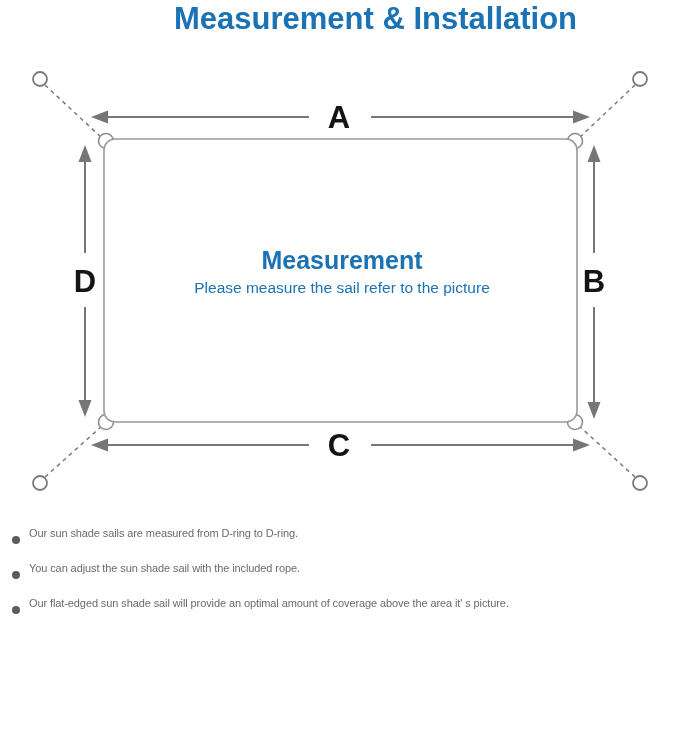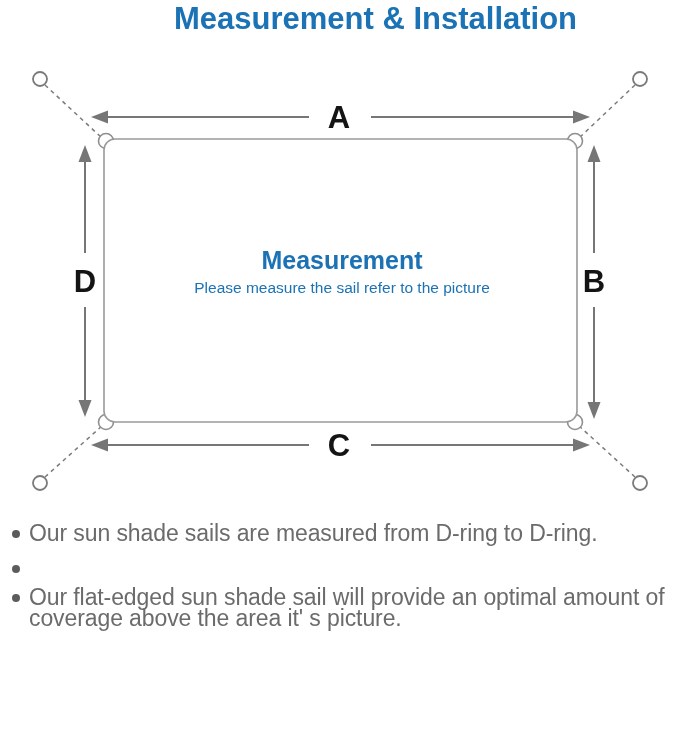--- a/index.html
+++ b/index.html
@@ -19,22 +19,22 @@
   .dash{stroke:#7a7a7a;stroke-width:1.5;stroke-dasharray:4 4;}
   .ring{fill:#ffffff;stroke:#8f8f8f;stroke-width:1.6;}
   .sail{fill:#ffffff;stroke:#9a9a9a;stroke-width:1.6;}
   .arrow-line{stroke:#767676;stroke-width:2;}
   .arrow-head{fill:#767676;stroke:none;}
   .dim-label{font-family:"Liberation Sans",sans-serif;font-size:31px;font-weight:bold;fill:#141414;text-anchor:middle;}
   .center-title{font-family:"Liberation Sans",sans-serif;font-size:25px;font-weight:bold;fill:var(--accent,#1b72b4);text-anchor:middle;}
   .center-sub{font-family:"Liberation Sans",sans-serif;font-size:15.5px;fill:var(--accent,#1b72b4);text-anchor:middle;}
   
   .notes{position:absolute;top:523px;left:12px;width:658px;}
-  .note{display:flex;align-items:flex-start;margin-bottom:14px;
-        color:var(--noteText,#6b6b6b);font-size:23px;line-height:21px;letter-spacing:-0.1px;}
+  .note{display:flex;align-items:flex-end;margin-bottom:14px;
+        color:var(--noteText,#6b6b6b);font-size:11px;line-height:21px;letter-spacing:-0.1px;}
   .note .dot{flex:none;width:8px;height:8px;border-radius:50%;
         background:var(--noteDot,#5c5c5c);margin:7px 9px 0 0;}
 </style>
 </head>
 <body>
 
 <div class="page-title">Measurement &amp; Installation</div>
 
 <div class="diagram-wrap">
   <svg width="679" height="460" viewBox="0 0 679 460" xmlns="http://www.w3.org/2000/svg">
@@ -85,18 +85,19 @@
   </svg>
 </div>
 
 <div class="notes">
   <div class="note">
     <span class="dot"></span>
     <span>Our sun shade sails are measured from D-ring to D-ring.</span>
   </div>
   <div class="note">
     <span class="dot"></span>
+    <span>You can adjust the sun shade sail with the included rope.</span>
   </div>
   <div class="note">
     <span class="dot"></span>
     <span>Our flat-edged sun shade sail will provide an optimal amount of coverage above the area it' s picture.</span>
   </div>
 </div>
 
 </body></html>

